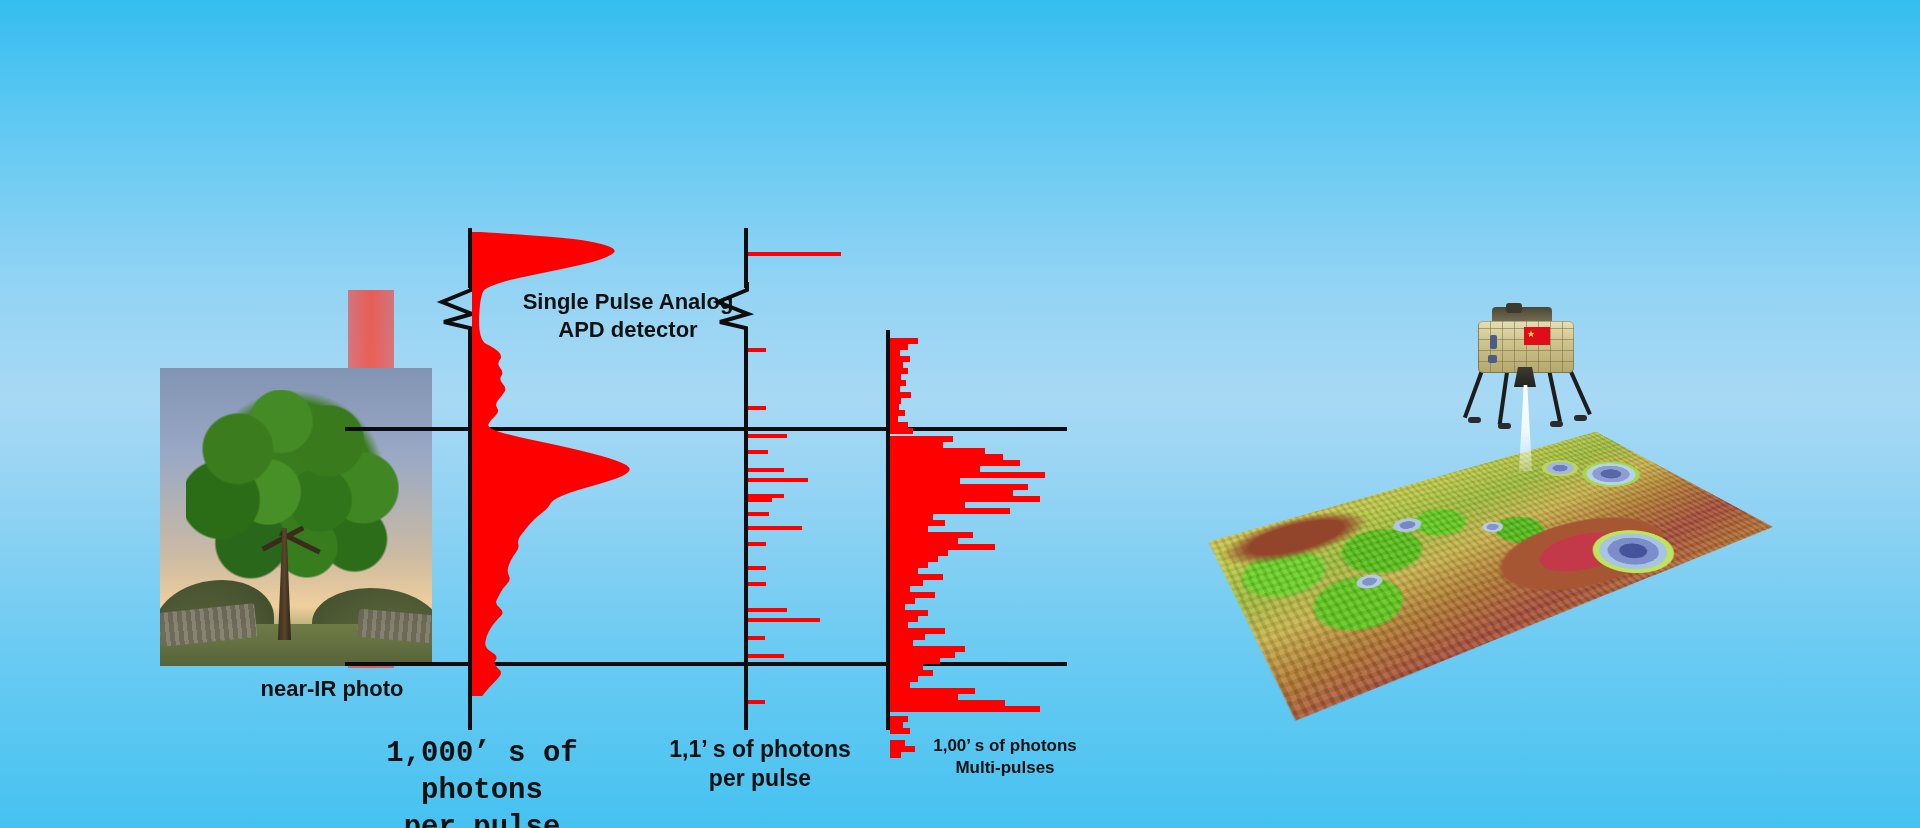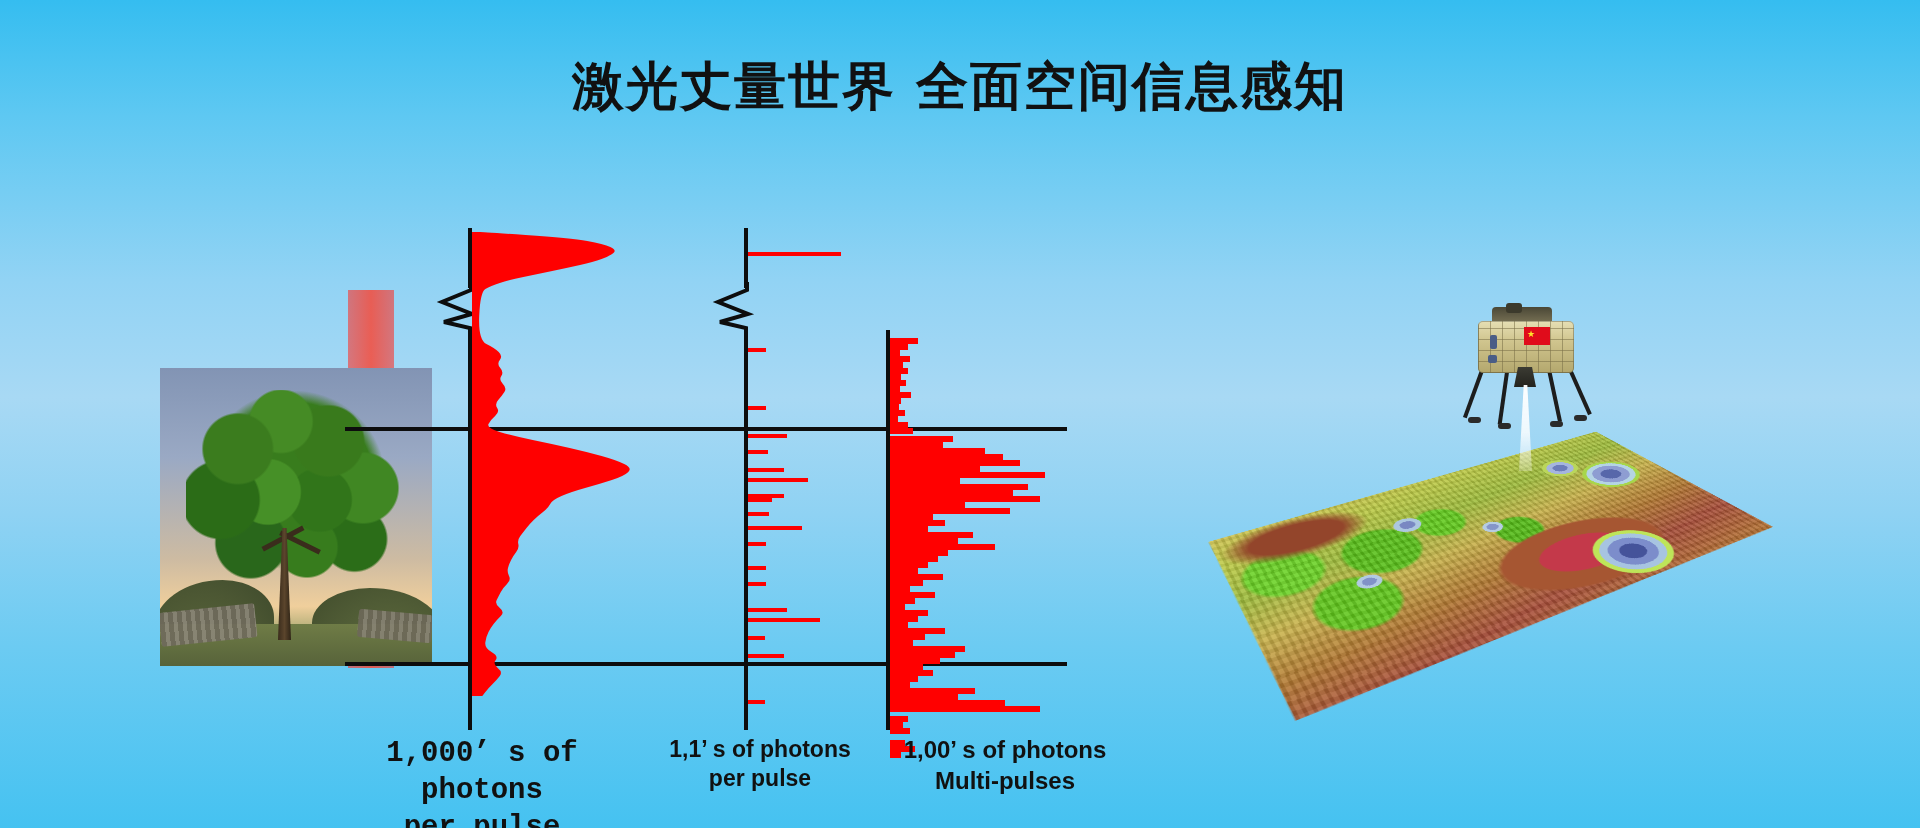--- a/index.html
+++ b/index.html
@@ -130,49 +130,51 @@
     clip-path:polygon(18% 0,82% 0,100% 100%,0 100%);}
   .ld-plume{position:absolute;left:57px;top:82px;width:13px;height:86px;
     background:linear-gradient(180deg,rgba(255,255,255,.96),rgba(255,255,255,.82) 55%,rgba(255,255,255,.25));
     clip-path:polygon(36% 0,64% 0,100% 100%,0 100%);filter:blur(.4px);}
 </style>
 </head>
 <body>
 
 <div class="stage">
 
-  <div id="title">激光丈量世界 全面空间信息感知</div>
 
 
   <div id="laser-col"></div>
 
   <div id="photo">
     <div class="sky"></div>
     <div class="hill-l"></div>
     <div class="hill-r"></div>
     <div class="ground"></div>
     <div class="wall-l"></div>
     <div class="wall-r"></div>
     <div class="canopy"></div>
     <div class="branch1"></div>
     <div class="branch2"></div>
     <div class="trunk"></div>
   </div>
+  <div class="lbl" style="left:212px;top:675px;width:240px;font-size:22px;">near-IR photo</div>
 
   <div class="hline" style="left:345px;top:427px;width:722px;"></div>
   <div class="hline" style="left:345px;top:662px;width:722px;"></div>
 
   <div class="vaxis" style="left:468px;top:228px;height:60px;"></div>
   <div class="vaxis" style="left:468px;top:330px;height:400px;"></div>
   <svg class="zig" style="left:436px;top:282px;" width="70" height="54" viewBox="0 0 70 54">
     <polyline points="35,0 35,8 6,20 36,32 8,40 34,46 34,54" fill="none" stroke="#0d0d0d" stroke-width="4"></polyline>
   </svg>
   <div class="wave" id="wave1" style="left:472px;top:228px;width:180px;height:502px;"><svg width="180" height="502">
         <path d="M 0 4 L 8.2 4.0 Q 8.2 4.0 53.5 7.0 Q 98.7 10.0 115.2 13.0 Q 131.7 16.0 138.3 19.0 Q 145.0 22.0 141.4 25.0 Q 137.8 28.0 129.6 31.0 Q 121.4 34.0 108.0 37.0 Q 94.6 40.0 80.2 43.0 Q 65.8 46.0 51.4 49.0 Q 37.0 52.0 27.8 55.0 Q 18.5 58.0 13.4 61.0 Q 8.2 64.0 7.2 88.0 Q 6.2 112.0 14.4 116.0 Q 22.6 120.0 26.7 124.0 Q 30.9 128.0 27.8 132.0 Q 24.7 136.0 28.3 140.0 Q 31.9 144.0 29.3 148.0 Q 26.7 152.0 30.9 156.0 Q 35.0 160.0 32.4 164.0 Q 29.8 168.0 26.2 172.0 Q 22.6 176.0 25.2 180.0 Q 27.8 184.0 23.1 188.0 Q 18.5 192.0 16.5 196.0 Q 14.4 200.0 27.8 204.0 Q 41.1 208.0 60.7 212.0 Q 80.2 216.0 97.7 220.0 Q 115.2 224.0 129.6 228.0 Q 144.0 232.0 152.2 236.0 Q 160.5 240.0 156.3 244.0 Q 152.2 248.0 139.9 252.0 Q 127.5 256.0 113.1 260.0 Q 98.7 264.0 89.5 268.0 Q 80.2 272.0 78.2 276.0 Q 76.1 280.0 71.0 284.0 Q 65.8 288.0 61.7 292.0 Q 57.6 296.0 54.5 300.0 Q 51.4 304.0 48.3 308.0 Q 45.3 312.0 46.3 316.0 Q 47.3 320.0 44.2 324.0 Q 41.1 328.0 39.1 332.0 Q 37.0 336.0 36.0 340.0 Q 35.0 344.0 37.0 348.0 Q 39.1 352.0 35.0 356.0 Q 30.9 360.0 28.8 364.0 Q 26.7 368.0 24.7 372.0 Q 22.6 376.0 27.8 380.0 Q 32.9 384.0 28.8 388.0 Q 24.7 392.0 21.6 396.0 Q 18.5 400.0 16.5 404.0 Q 14.4 408.0 13.4 414.0 Q 12.3 420.0 19.5 424.0 Q 26.7 428.0 23.7 432.0 Q 20.6 436.0 25.7 440.0 Q 30.9 444.0 27.8 448.0 Q 24.7 452.0 20.6 456.0 Q 16.5 460.0 13.4 464.0 L 10.3 468.0 L 0 468.0 Z" fill="#ff0000"></path>
       </svg></div>
+  <div class="lbl" style="left:478px;top:288px;width:300px;font-size:22px;">Single Pulse Analog
+APD detector</div>
 
   <div class="vaxis" style="left:744px;top:228px;height:60px;"></div>
   <div class="vaxis" style="left:744px;top:330px;height:400px;"></div>
   <svg class="zig" style="left:712px;top:282px;" width="70" height="54" viewBox="0 0 70 54">
     <polyline points="35,0 35,8 6,20 36,32 8,40 34,46 34,54" fill="none" stroke="#0d0d0d" stroke-width="4"></polyline>
   </svg>
   <div class="wave" id="wave2" style="left:748px;top:228px;width:120px;height:502px;">
       <div class="bar" style="top: 24px; width: 93px; background: rgb(255, 0, 0); height: 4px;"></div>
       <div class="bar" style="top: 120px; width: 18px; background: rgb(255, 0, 0); height: 4px;"></div>
       <div class="bar" style="top: 178px; width: 18px; background: rgb(255, 0, 0); height: 4px;"></div>
@@ -263,21 +265,21 @@
       <div class="bar" style="top: 500px; width: 20px; background: rgb(255, 0, 0); height: 6px;"></div>
       <div class="bar" style="top: 512px; width: 15px; background: rgb(255, 0, 0); height: 6px;"></div>
       <div class="bar" style="top: 518px; width: 25px; background: rgb(255, 0, 0); height: 6px;"></div>
       <div class="bar" style="top: 524px; width: 11.25px; background: rgb(255, 0, 0); height: 6px;"></div>
     </div>
 
   <div class="lbl" style="left:352px;top:735px;width:260px;font-size:29px;font-family:Liberation Mono, monospace;">1,000’ s of photons
 per pulse</div>
   <div class="lbl" style="left:640px;top:735px;width:240px;font-size:23px;">1,1’ s of photons
 per pulse</div>
-  <div class="lbl" style="left:880px;top:735px;width:250px;font-size:24px;">1,00’ s of photons
+  <div class="lbl" style="left:880px;top:735px;width:250px;font-size:17px;">1,00’ s of photons
 Multi-pulses</div>
 
   <div id="terrain-wrap">
     <div id="terrain"></div>
     <div id="lander">
       <div class="ld-leg" style="left:20px;top:62px;height:56px;transform:rotate(20deg);"></div>
       <div class="ld-leg" style="left:44px;top:62px;height:60px;transform:rotate(8deg);"></div>
       <div class="ld-leg" style="left:84px;top:62px;height:58px;transform:rotate(-12deg);"></div>
       <div class="ld-leg" style="left:104px;top:62px;height:54px;transform:rotate(-24deg);"></div>
       <div class="ld-foot" style="left:6px;top:114px;"></div>

